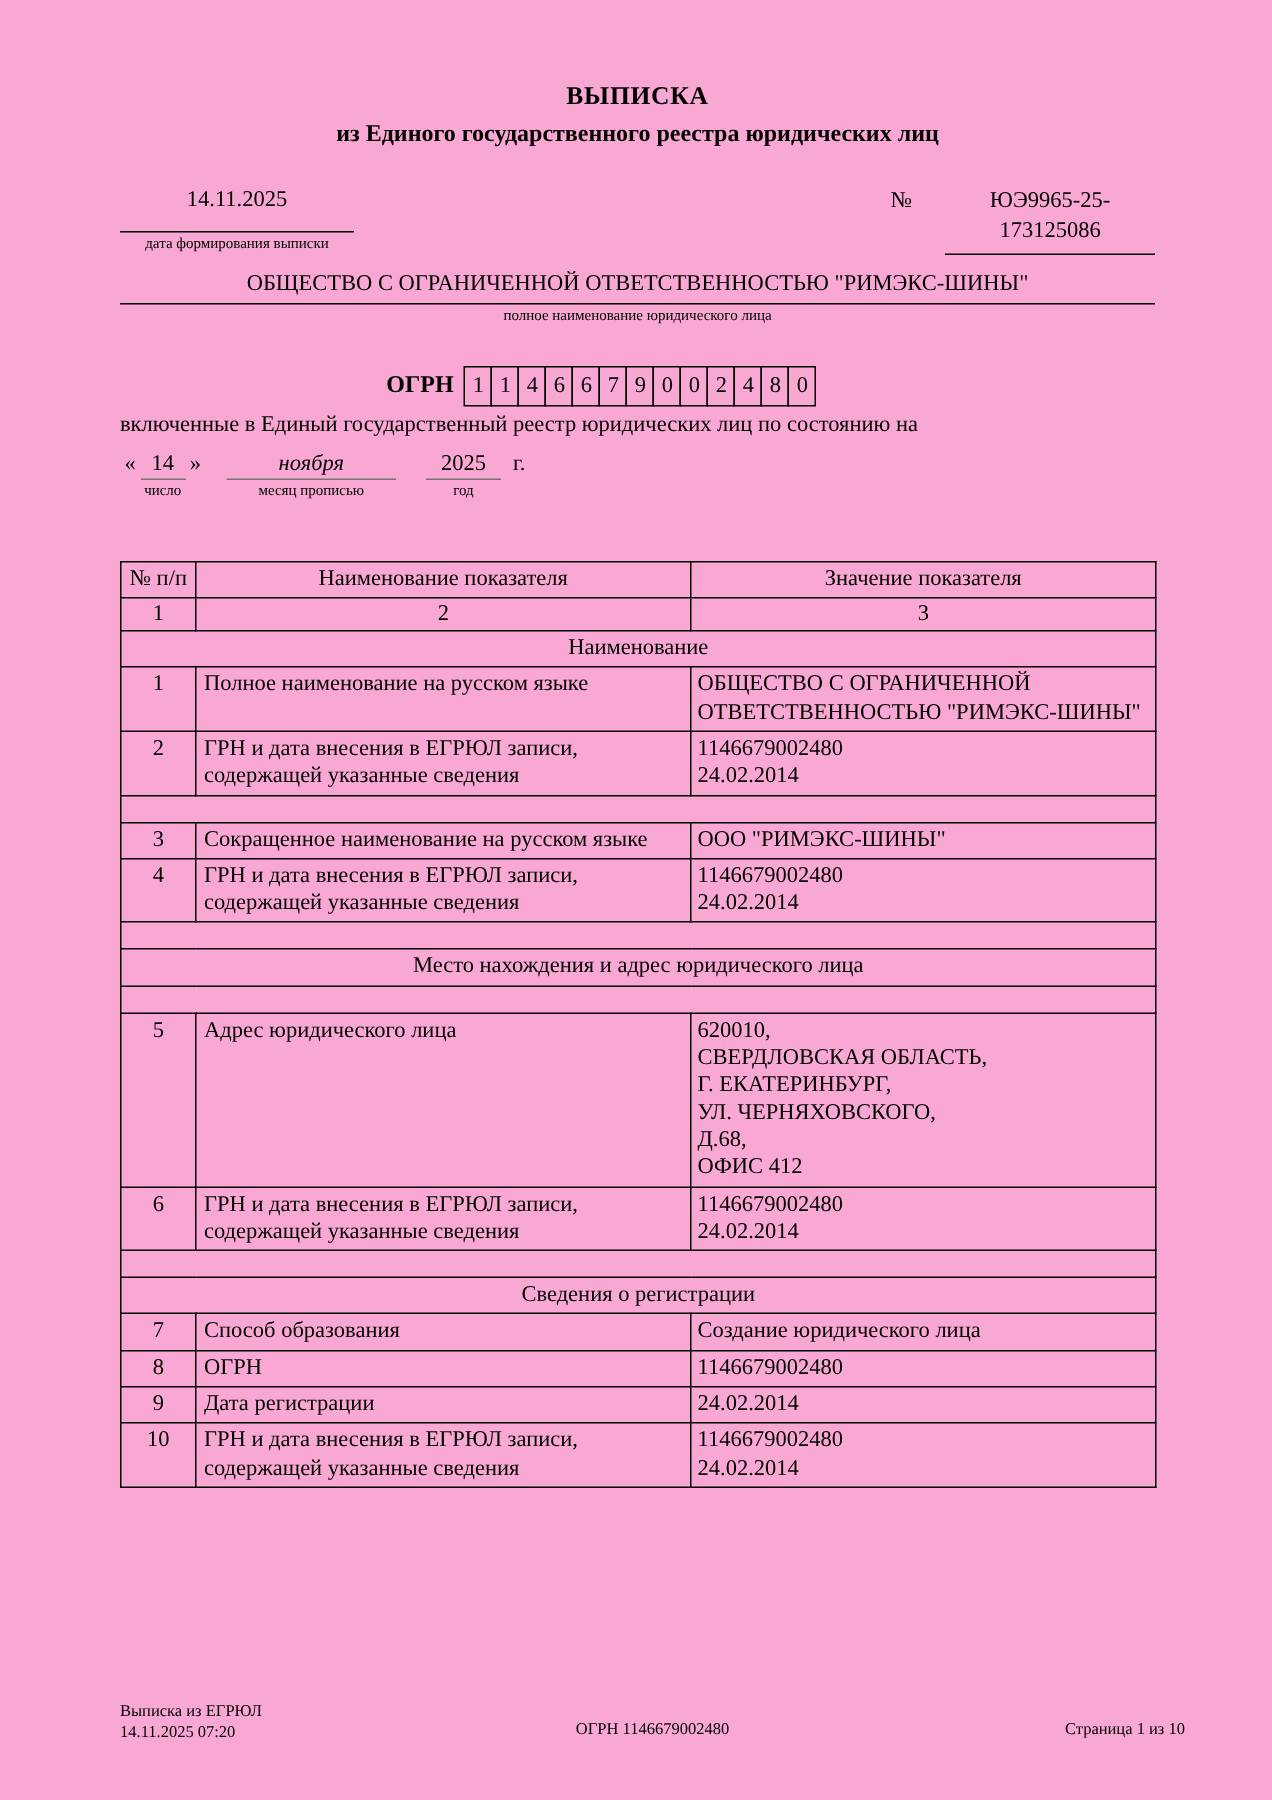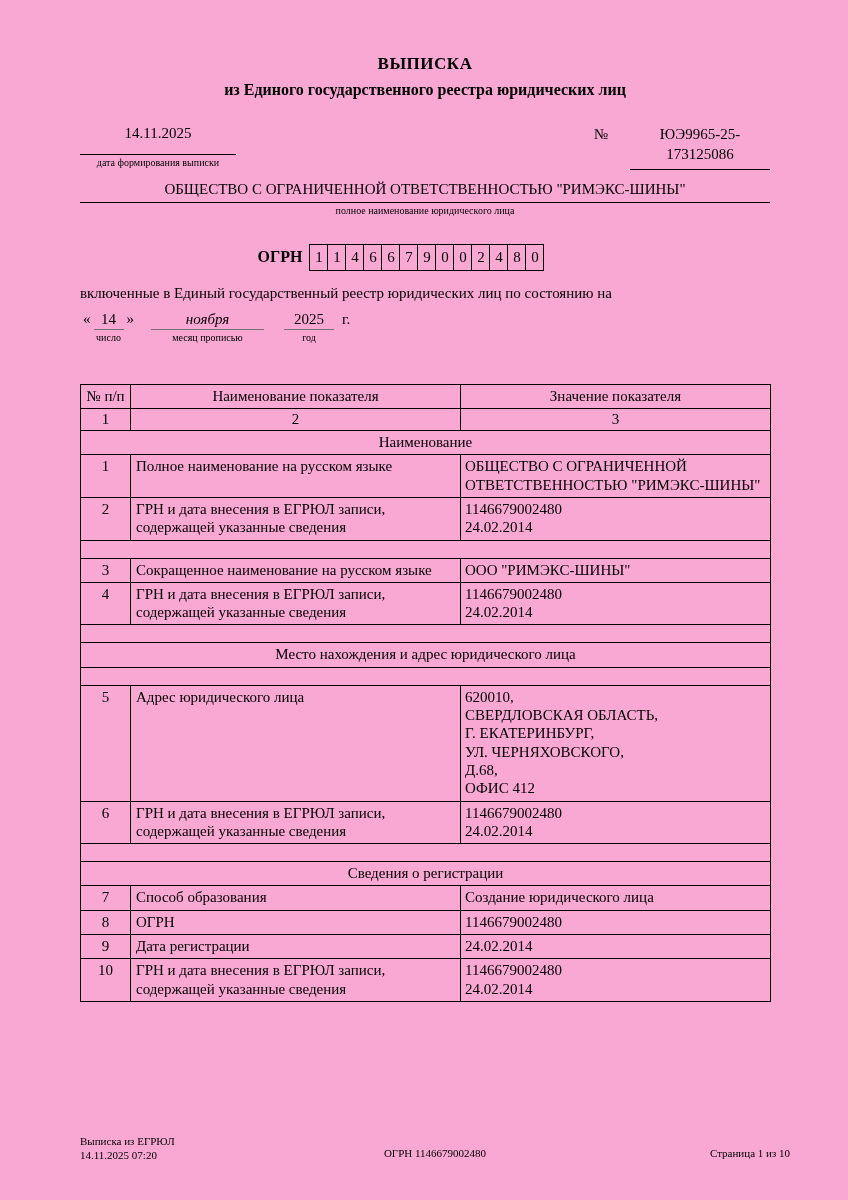--- a/index.html
+++ b/index.html
@@ -37,21 +37,21 @@
   
   .ogrn-row { margin-top: 28px; display: flex; justify-content: center; align-items: center; transform: translateX(-24px); }
   .ogrn-label { font-weight: bold; font-size: 16px; margin-right: 7px; }
   .ogrn-boxes { display: flex; }
   .ogrn-box {
     width: 19px; height: 27px; border: 1px solid #000; margin-left: -1px;
     display: flex; align-items: center; justify-content: center; font-size: 15px;
   }
   .ogrn-box:first-child { margin-left: 0; }
 
-  .included-statement { margin-top: 14px; font-size: 15px; }
+  .included-statement { margin-top: 4px; font-size: 15px; }
 
   
   .asof-row { margin-top: 9px; display: flex; align-items: flex-start; font-size: 15px; }
   .asof-quote { padding: 0 3px; }
   .asof-field { text-align: center; }
   .asof-value { border-bottom: 1px solid #737373; padding: 0 6px 1px 6px; }
   .asof-day .asof-value { min-width: 30px; }
   .asof-month { margin-left: 14px; }
   .asof-month .asof-value { min-width: 113px; }
   .asof-year { margin-left: 20px; }

